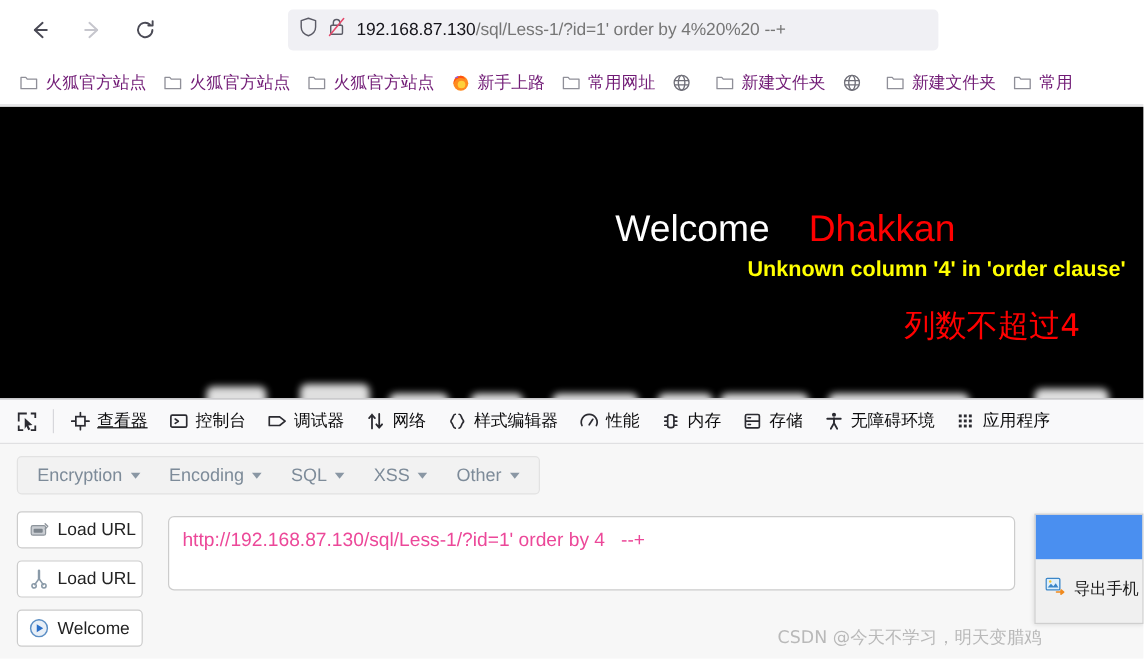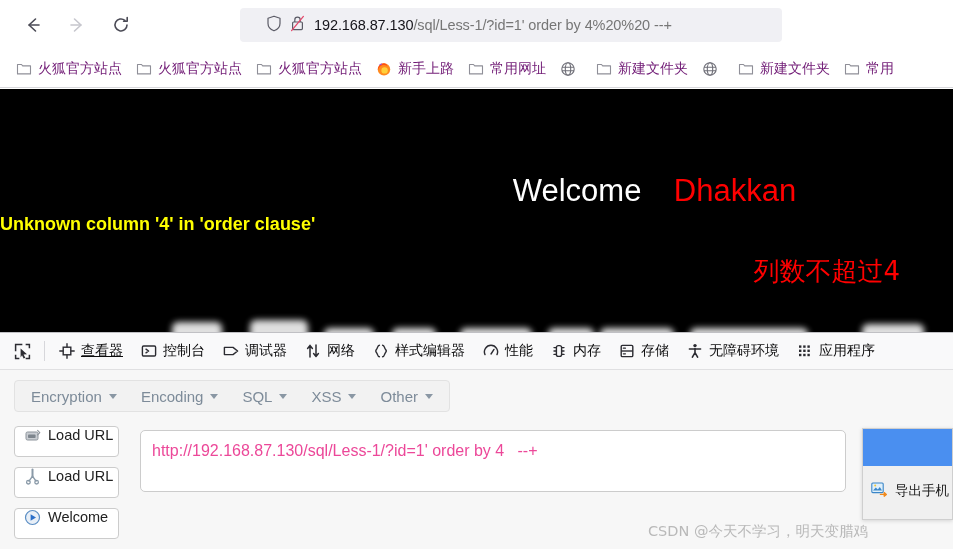--- a/index.html
+++ b/index.html
@@ -23,21 +23,21 @@
     display: flex; align-items: center; justify-content: center;
     border-radius: 4px; cursor: pointer;
   }
   .nav-btn:first-child { margin-left: 16px; }
   .nav-btn svg { display: block; }
 
   .urlbar {
     position: absolute; left: 240px; top: 8px;
     width: 542px; height: 34px;
     background: #f0f0f4; border-radius: 4px;
-    display: flex; align-items: center; padding: 0 26px;
+    display: flex; align-items: center; padding: 0 9px;
   }
   .urlbar .shield { margin-right: 8px; flex: 0 0 auto; }
   .urlbar .lock   { margin-right: 9px; flex: 0 0 auto; }
   .url-text {
     font-size: 14.5px; color: #15141a; white-space: nowrap;
     overflow: hidden; letter-spacing: -0.1px;
   }
   .url-text .dim { color: #767676; }
 
   
@@ -68,21 +68,21 @@
   .w-welcome {
     font-size: 31px; color: #ffffff; font-weight: 400;
     font-family: "Liberation Sans", sans-serif;
   }
   .w-name {
     font-size: 31px; color: #ff0000; font-weight: 400; margin-left: 28px;
     font-family: "Liberation Sans", sans-serif;
   }
   .w-error {
     position: absolute; top: 125px; left: 0; width: 938px;
-    font-size: 18px; color: #ffff00; font-weight: bold;
+    text-align: right; font-size: 18px; color: #ffff00; font-weight: bold;
   }
   .w-note {
     position: absolute; top: 165px; left: 0; width: 900px;
     text-align: right; font-size: 26px; color: #ff0000;
     font-family: "DejaVu Sans", sans-serif;
   }
   .blur-strip {
     position: absolute; left: 0; bottom: 0; width: 953px; height: 26px;
     overflow: hidden;
   }
@@ -137,21 +137,21 @@
   .caret {
     width: 0; height: 0; margin-left: 7px;
     border-left: 4px solid transparent; border-right: 4px solid transparent;
     border-top: 5px solid #8a97a4;
   }
 
   .hb-buttons {
     position: absolute; left: 14px; top: 56px; width: 105px;
   }
   .hb-btn {
-    display: flex; height: 31px;
+    display: flex; align-items: center; height: 31px;
     border: 1px solid #cccccc; border-radius: 4px;
     background: #ffffff; margin-bottom: 10px;
     padding-left: 9px; cursor: pointer;
   }
   .hb-btn .lbl { font-size: 14.5px; color: #222222; margin-left: 7px; white-space: nowrap; }
   .hb-btn .bico { width: 17px; height: 17px; flex: 0 0 auto; }
 
   .hb-textarea {
     position: absolute; left: 140px; top: 60px;
     width: 706px; height: 62px;

